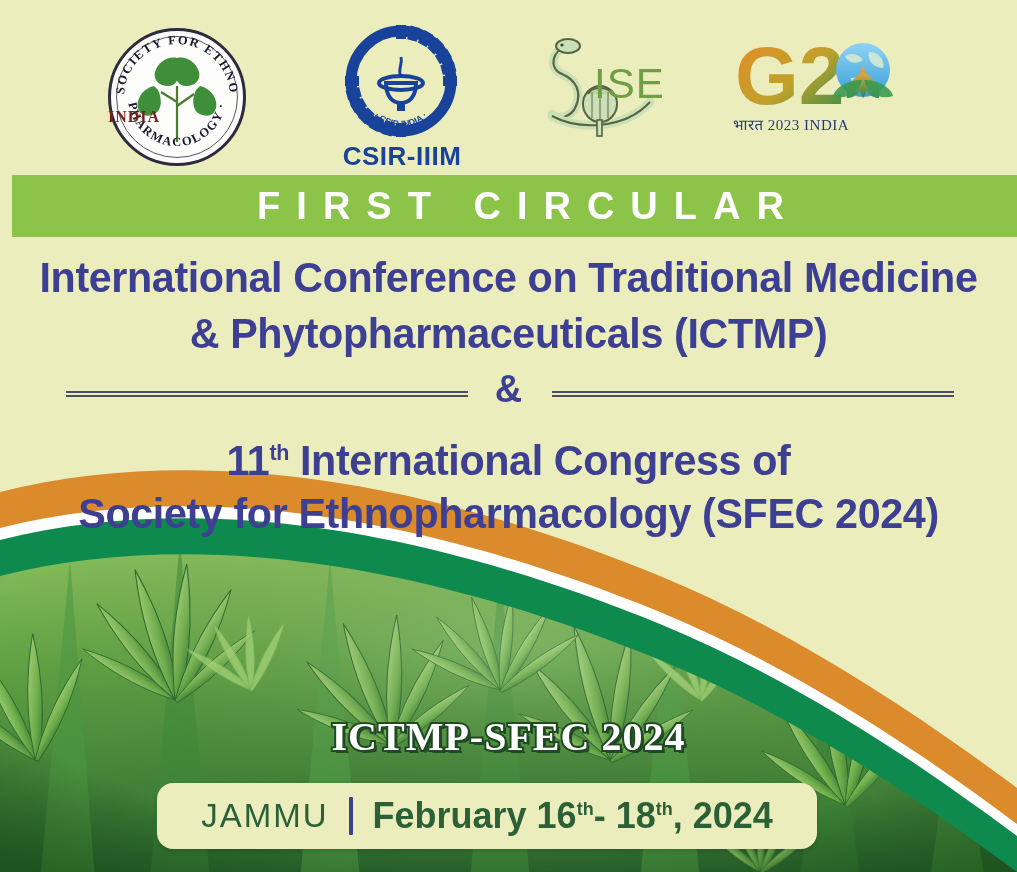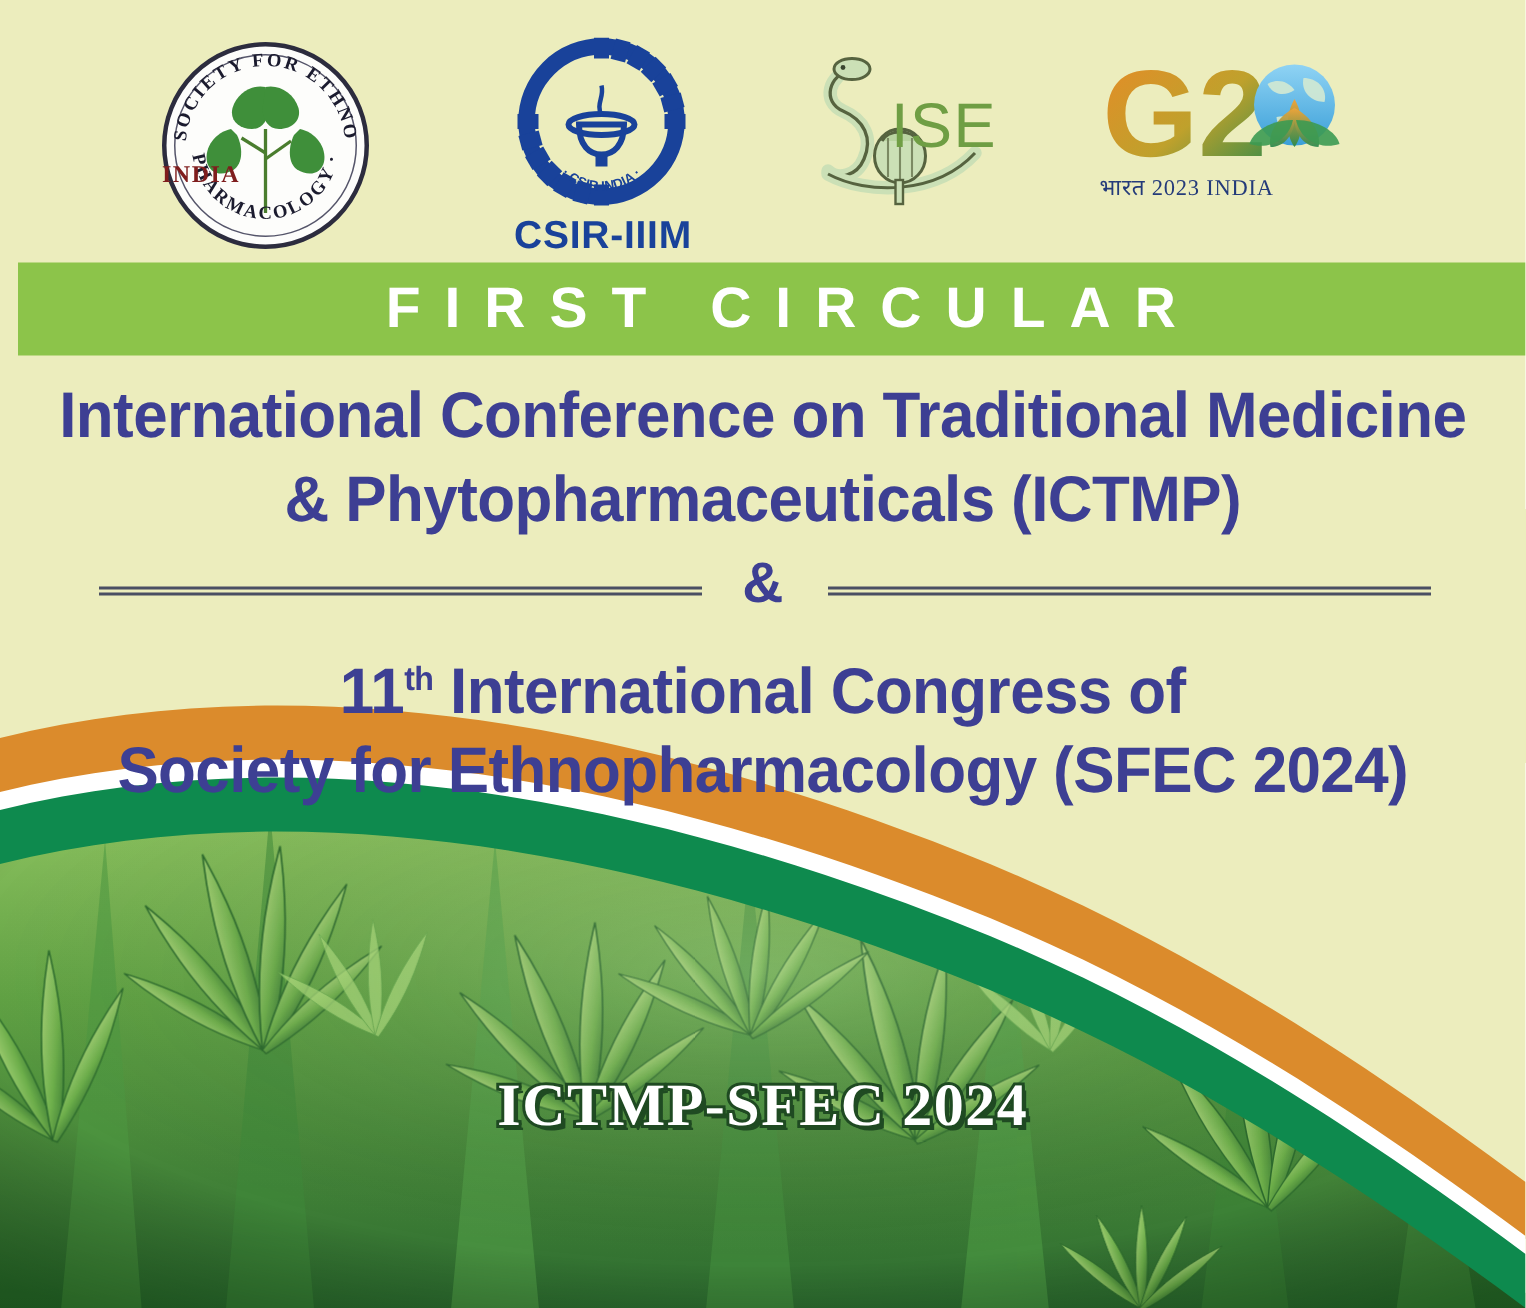--- a/index.html
+++ b/index.html
@@ -687,14 +687,19 @@
     </div>
 
     <div class="title-second">
       <span>11</span><span class="sup">th</span><span> International Congress of</span>
     </div>
     <div class="title-second">Society for Ethnopharmacology (SFEC 2024)</div>
   </div>
 
   <div class="event-name">ICTMP-SFEC 2024</div>
 
+  <div class="date-pill">
+    <span class="date-city">JAMMU</span>
+    <span class="date-sep"></span>
+    <span class="date-text"><span>February </span><span>16</span><span class="sup">th</span><span>- </span><span>18</span><span class="sup">th</span><span>, 2024</span></span>
+  </div>
 
 </div>
 
 </body></html>

